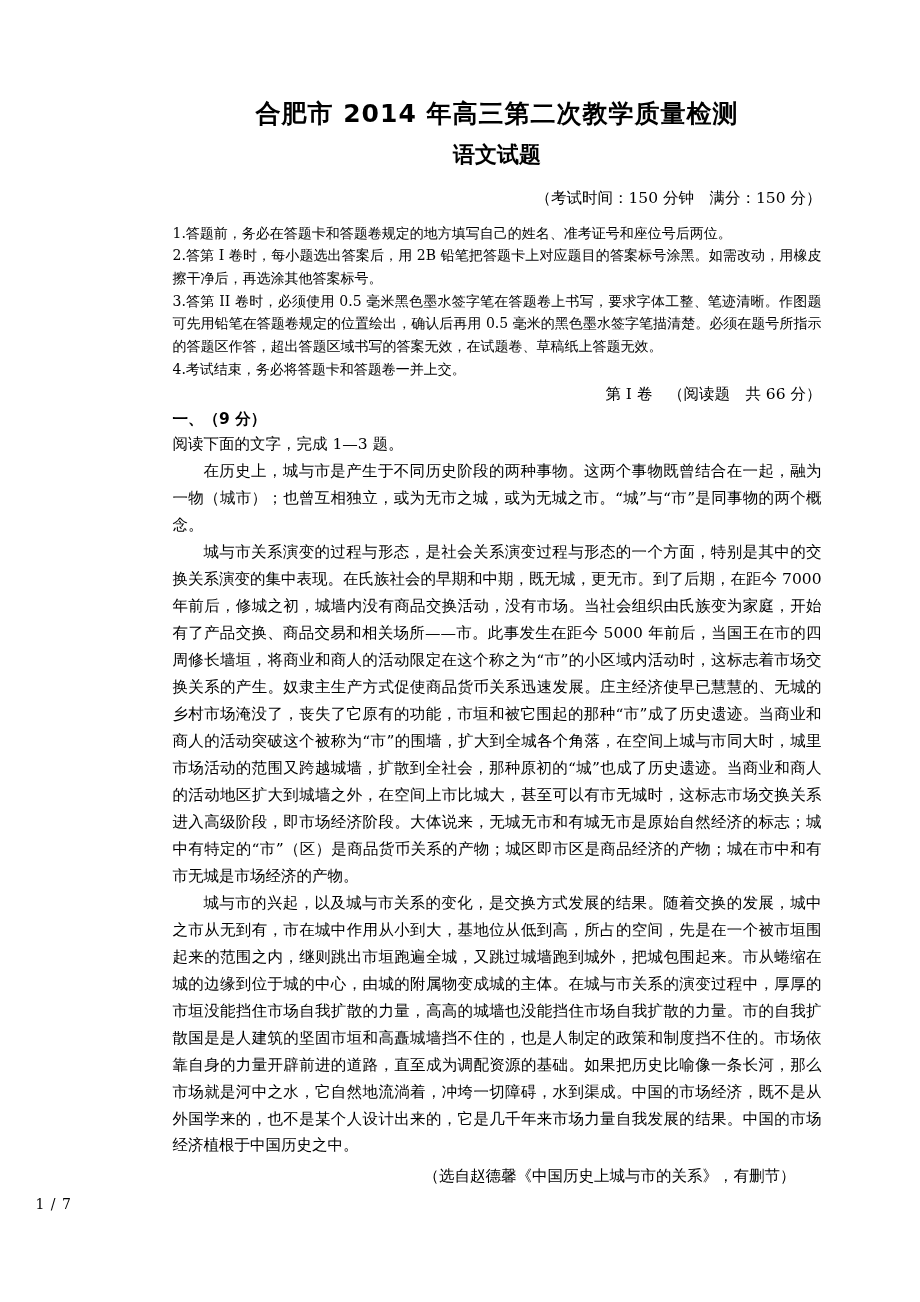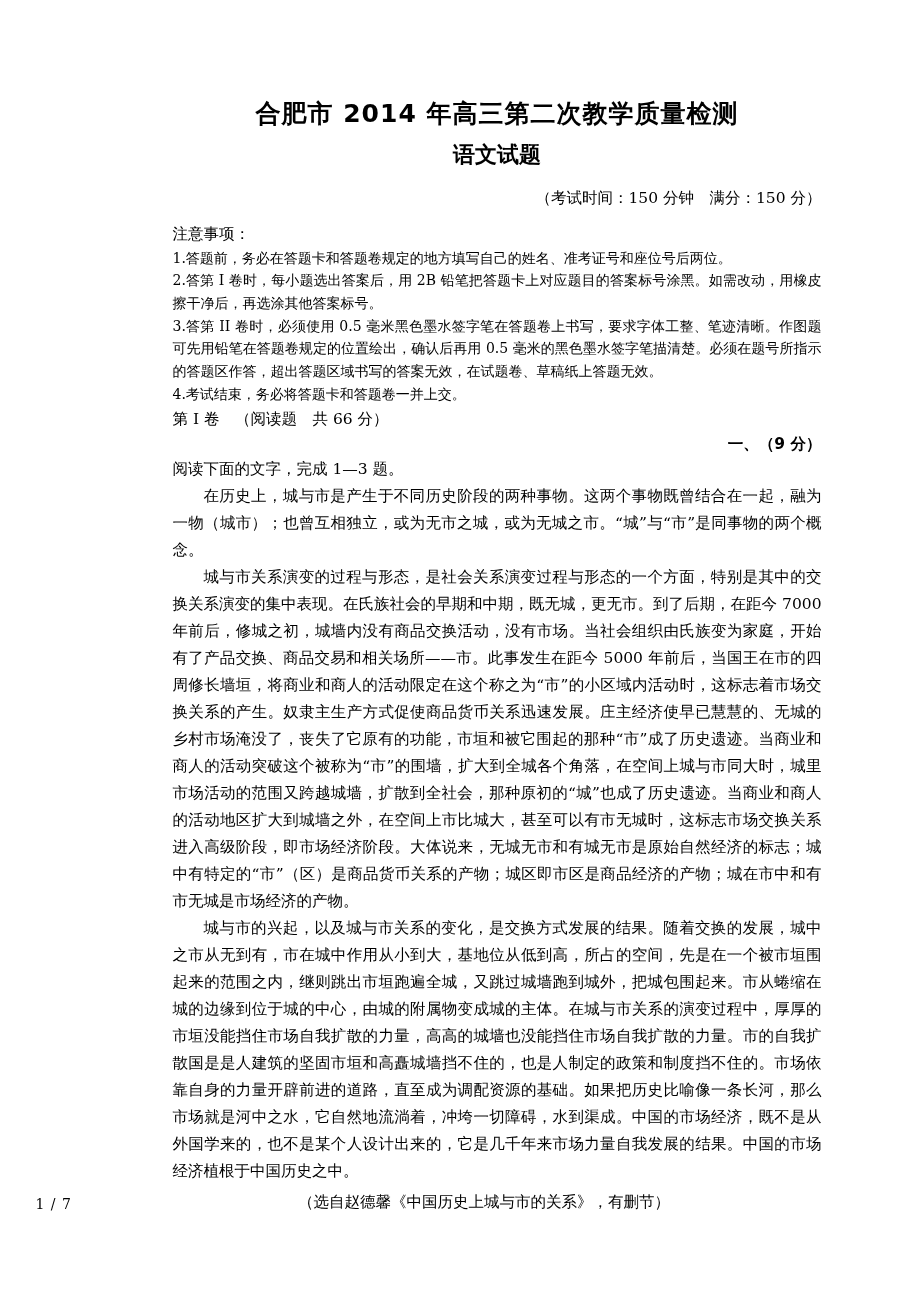--- a/index.html
+++ b/index.html
@@ -69,33 +69,32 @@
   .notice-item {
     font-size: 14px;
     line-height: 1.62;
     margin: 0;
     text-align: justify;
     text-justify: inter-ideograph;
   }
 
   
   .paper-part {
-    text-align: left;
+    text-align: right;
     font-size: 15.5px;
     line-height: 1.62;
     margin: 0;
     padding-top: 2px;
   }
   .section-head {
     font-family: "DejaVu Sans", "Liberation Sans", sans-serif;
     font-weight: bold;
     font-size: 15.5px;
     line-height: 1.6;
     margin: 0;
-    text-align: right;
   }
   .instruction {
     font-size: 15.5px;
     line-height: 1.62;
     margin: 0;
   }
 
   
   .passage {
     margin: 0;
@@ -107,21 +106,21 @@
     font-size: 15.5px;
     line-height: 1.74;
     text-align: justify;
     text-justify: inter-ideograph;
     text-indent: 2em;
   }
   .attribution {
     margin: 0;
     padding-top: 4px;
     padding-right: 26px;
-    text-align: center;
+    text-align: right;
     font-size: 15.5px;
     line-height: 1.7;
   }
 
   
   .page-footer {
     position: absolute;
     left: 0;
     right: 0;
     top: 1196px;
@@ -135,21 +134,20 @@
 <div class="page">
   <div class="sheet">
 
     <h1 class="doc-title">合肥市 2014 年高三第二次教学质量检测</h1>
 
     <h2 class="doc-subtitle">语文试题</h2>
 
     <p class="exam-meta">（考试时间：150 分钟　满分：150 分）</p>
 
     <div class="notice">
-      <p class="notice-title">注意事项：</p>
       <p class="notice-item">1.答题前，务必在答题卡和答题卷规定的地方填写自己的姓名、准考证号和座位号后两位。</p>
       <p class="notice-item">2.答第 I 卷时，每小题选出答案后，用 2B 铅笔把答题卡上对应题目的答案标号涂黑。如需改动，用橡皮擦干净后，再选涂其他答案标号。</p>
       <p class="notice-item">3.答第 II 卷时，必须使用 0.5 毫米黑色墨水签字笔在答题卷上书写，要求字体工整、笔迹清晰。作图题可先用铅笔在答题卷规定的位置绘出，确认后再用 0.5 毫米的黑色墨水签字笔描清楚。必须在题号所指示的答题区作答，超出答题区域书写的答案无效，在试题卷、草稿纸上答题无效。</p>
       <p class="notice-item">4.考试结束，务必将答题卡和答题卷一并上交。</p>
     </div>
 
     <p class="paper-part">第 I 卷　（阅读题　共 66 分）</p>
 
     <p class="section-head">一、（9 分）</p>
 

